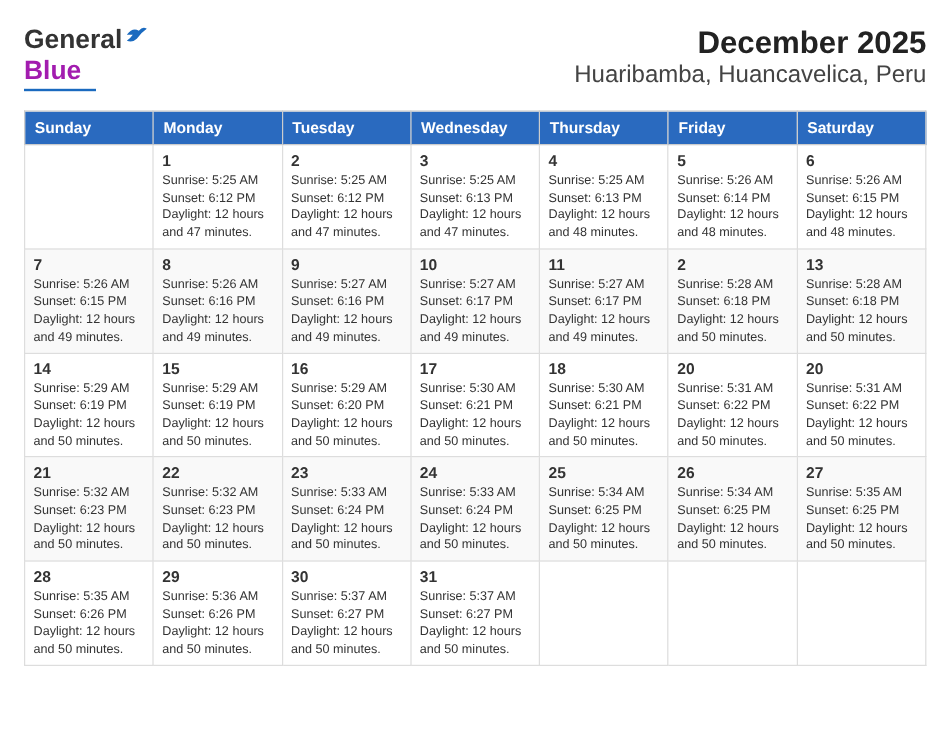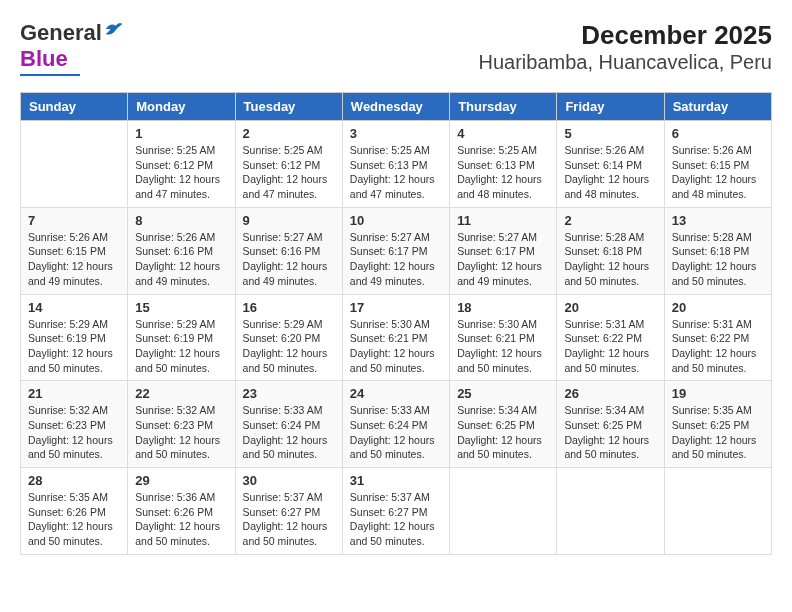--- a/index.html
+++ b/index.html
@@ -322,21 +322,21 @@
 and 50 minutes.</div>
         </td>
         <td>
           <span class="day-number">26</span>
           <div class="day-info" style="white-space: pre-line;">Sunrise: 5:34 AM
 Sunset: 6:25 PM
 Daylight: 12 hours
 and 50 minutes.</div>
         </td>
         <td>
-          <span class="day-number">19</span>
+          <span class="day-number">27</span>
           <div class="day-info" style="white-space: pre-line;">Sunrise: 5:35 AM
 Sunset: 6:25 PM
 Daylight: 12 hours
 and 50 minutes.</div>
         </td>
       </tr>
       <tr>
         <td>
           <span class="day-number">28</span>
           <div class="day-info" style="white-space: pre-line;">Sunrise: 5:35 AM

